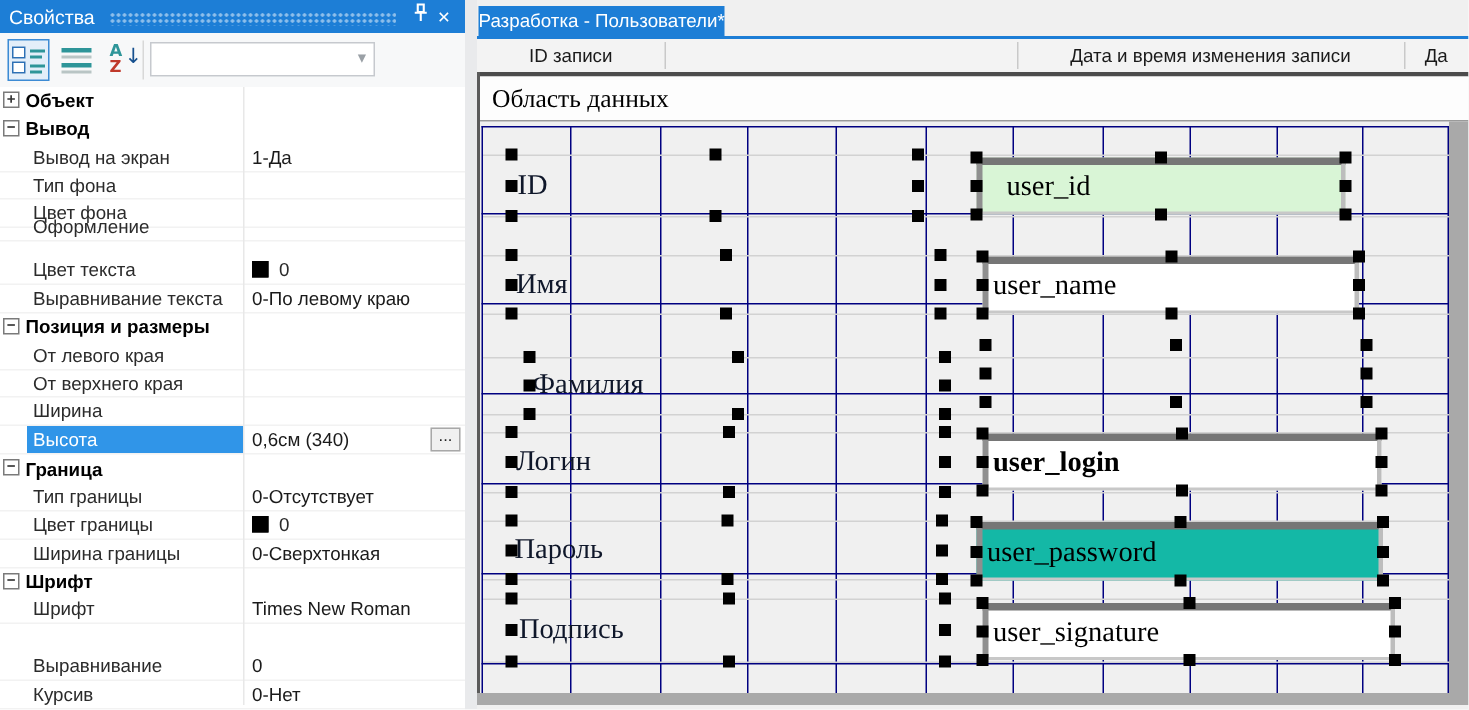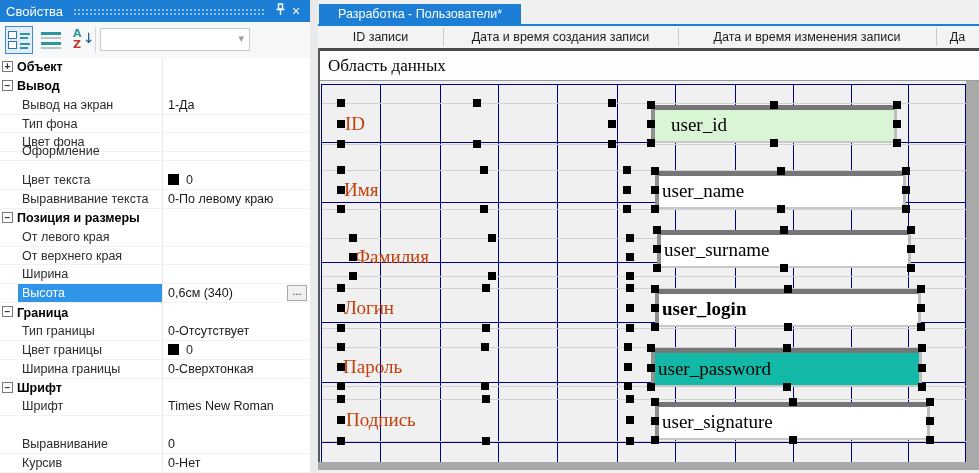--- a/index.html
+++ b/index.html
@@ -49,42 +49,42 @@
   .swval  { position:absolute; left:186px; }
   .ellipsis { position:absolute; right:3px; top:1px; width:20px; height:16px; background:#f0f0f0;
               border:1px solid #a8a8a8; font-size:11px; line-height:11px; text-align:center; color:#222; }
 
   
   .splitter { position:absolute; left:310px; top:0; width:8px; height:473px; background:#e9eaec; }
 
   
   .designer { position:absolute; left:318px; top:0; width:661px; height:473px; background:#f0f0f0; }
   .tabstrip { position:absolute; left:0; top:0; width:661px; height:24px; background:#f0f0f0; }
-  .tab { position:absolute; left:1px; top:4px; height:20px; padding:0 19px; background:#1d7ed6;
+  .tab { position:absolute; left:1px; top:4px; height:20px; padding:0 0; background:#1d7ed6;
          color:#fff; font-size:12.5px; line-height:20px; }
   .tabline { position:absolute; left:0; top:24px; width:661px; height:2px; background:#1d7ed6; }
   #col-headers { position:absolute; left:0; top:26px; width:661px; height:22px; background:#f3f3f3; }
   .colh { position:absolute; top:0; height:22px; font-size:12.5px; color:#1a1a1a;
           display:flex; align-items:center; justify-content:center; overflow:hidden; }
   .colsep { position:absolute; top:2px; width:1px; height:18px; background:#c9c9c9; }
   .topborder { position:absolute; left:0; top:48px; width:661px; height:3px; background:#4c4c4c; }
   .leftedge { position:absolute; left:0; top:48px; width:2px; height:414px; background:#5a5a5a; }
   .band { position:absolute; left:2px; top:51px; width:659px; height:30px; background:#fdfdfd;
           border-bottom:1px solid #9a9a9a; display:flex; align-items:center; }
   .band span { font-family:"Liberation Serif","DejaVu Serif",serif; font-size:17px; color:#000;
                padding-left:8px; }
   #canvas { position:absolute; left:0; top:0; width:661px; height:473px; }
   .gl { position:absolute; background:#000080; }
   .guide { position:absolute; height:1px; background:#d2d2d2; }
   .fld { position:absolute; border-top:5px solid #767676; border-left:4px solid #8f8f8f;
          border-right:3px solid #bdbdbd; border-bottom:2px solid #c8c8c8; background:#fff; }
   .fld .ftext { font-family:"Liberation Serif","DejaVu Serif",serif; font-size:19px; color:#000;
                 padding-left:3px; white-space:nowrap; }
   .flabel { position:absolute; font-family:"Liberation Serif","DejaVu Serif",serif; font-size:19px;
-            color:#c2410c; white-space:nowrap; z-index:5; }
+            color:#0f172a; white-space:nowrap; z-index:5; }
   .handle { position:absolute; width:8px; height:8px; background:#000; z-index:8; }
   .strip { position:absolute; background:#a9a9a9; }
   .stripfoot { position:absolute; left:0; top:470px; width:661px; height:3px; background:#f0f0f0; }
 </style>
 </head>
 <body>
 
 <div class="app">
 
   <section class="left-panel">
@@ -222,23 +222,20 @@
   <div class="splitter"></div>
 
   <section class="designer">
     <div class="tabstrip">
       <div class="tab">Разработка - Пользователи*</div>
     </div>
     <div class="tabline"></div>
     <div id="col-headers">
         <div class="colh" style="left: 0px; width: 125px;">
           <span>ID записи</span>
-        </div>
-        <div class="colh" style="left: 125px; width: 235px;">
-          <span>Дата и время создания записи</span>
         </div>
         <div class="colsep" style="left: 125px;"></div>
         <div class="colh" style="left: 360px; width: 258px;">
           <span>Дата и время изменения записи</span>
         </div>
         <div class="colsep" style="left: 360px;"></div>
         <div class="colh" style="left: 618px; width: 43px;">
           <span>Да</span>
         </div>
         <div class="colsep" style="left: 618px;"></div>
@@ -307,23 +304,20 @@
         <div class="handle" style="left: 459px; top: 167px;"></div>
         <div class="handle" style="left: 584px; top: 167px;"></div>
         <div class="handle" style="left: 333px; top: 186px;"></div>
         <div class="handle" style="left: 584px; top: 186px;"></div>
         <div class="handle" style="left: 333px; top: 205px;"></div>
         <div class="handle" style="left: 459px; top: 205px;"></div>
         <div class="handle" style="left: 584px; top: 205px;"></div>
         <div class="guide" style="left: 4px; top: 238px; width: 644px;"></div>
         <div class="guide" style="left: 4px; top: 276px; width: 644px;"></div>
         <div class="flabel" style="left: 37px; top: 246px;">Фамилия</div>
-        <div class="fld" style="left: 339px; top: 230px; width: 254px; height: 38px; background: rgb(255, 255, 255);">
-          <div class="ftext" style="line-height: 30px;">user_surname</div>
-        </div>
         <div class="handle" style="left: 31px; top: 234px;"></div>
         <div class="handle" style="left: 170px; top: 234px;"></div>
         <div class="handle" style="left: 308px; top: 234px;"></div>
         <div class="handle" style="left: 31px; top: 253px;"></div>
         <div class="handle" style="left: 308px; top: 253px;"></div>
         <div class="handle" style="left: 31px; top: 272px;"></div>
         <div class="handle" style="left: 170px; top: 272px;"></div>
         <div class="handle" style="left: 308px; top: 272px;"></div>
         <div class="handle" style="left: 335px; top: 226px;"></div>
         <div class="handle" style="left: 462px; top: 226px;"></div>

